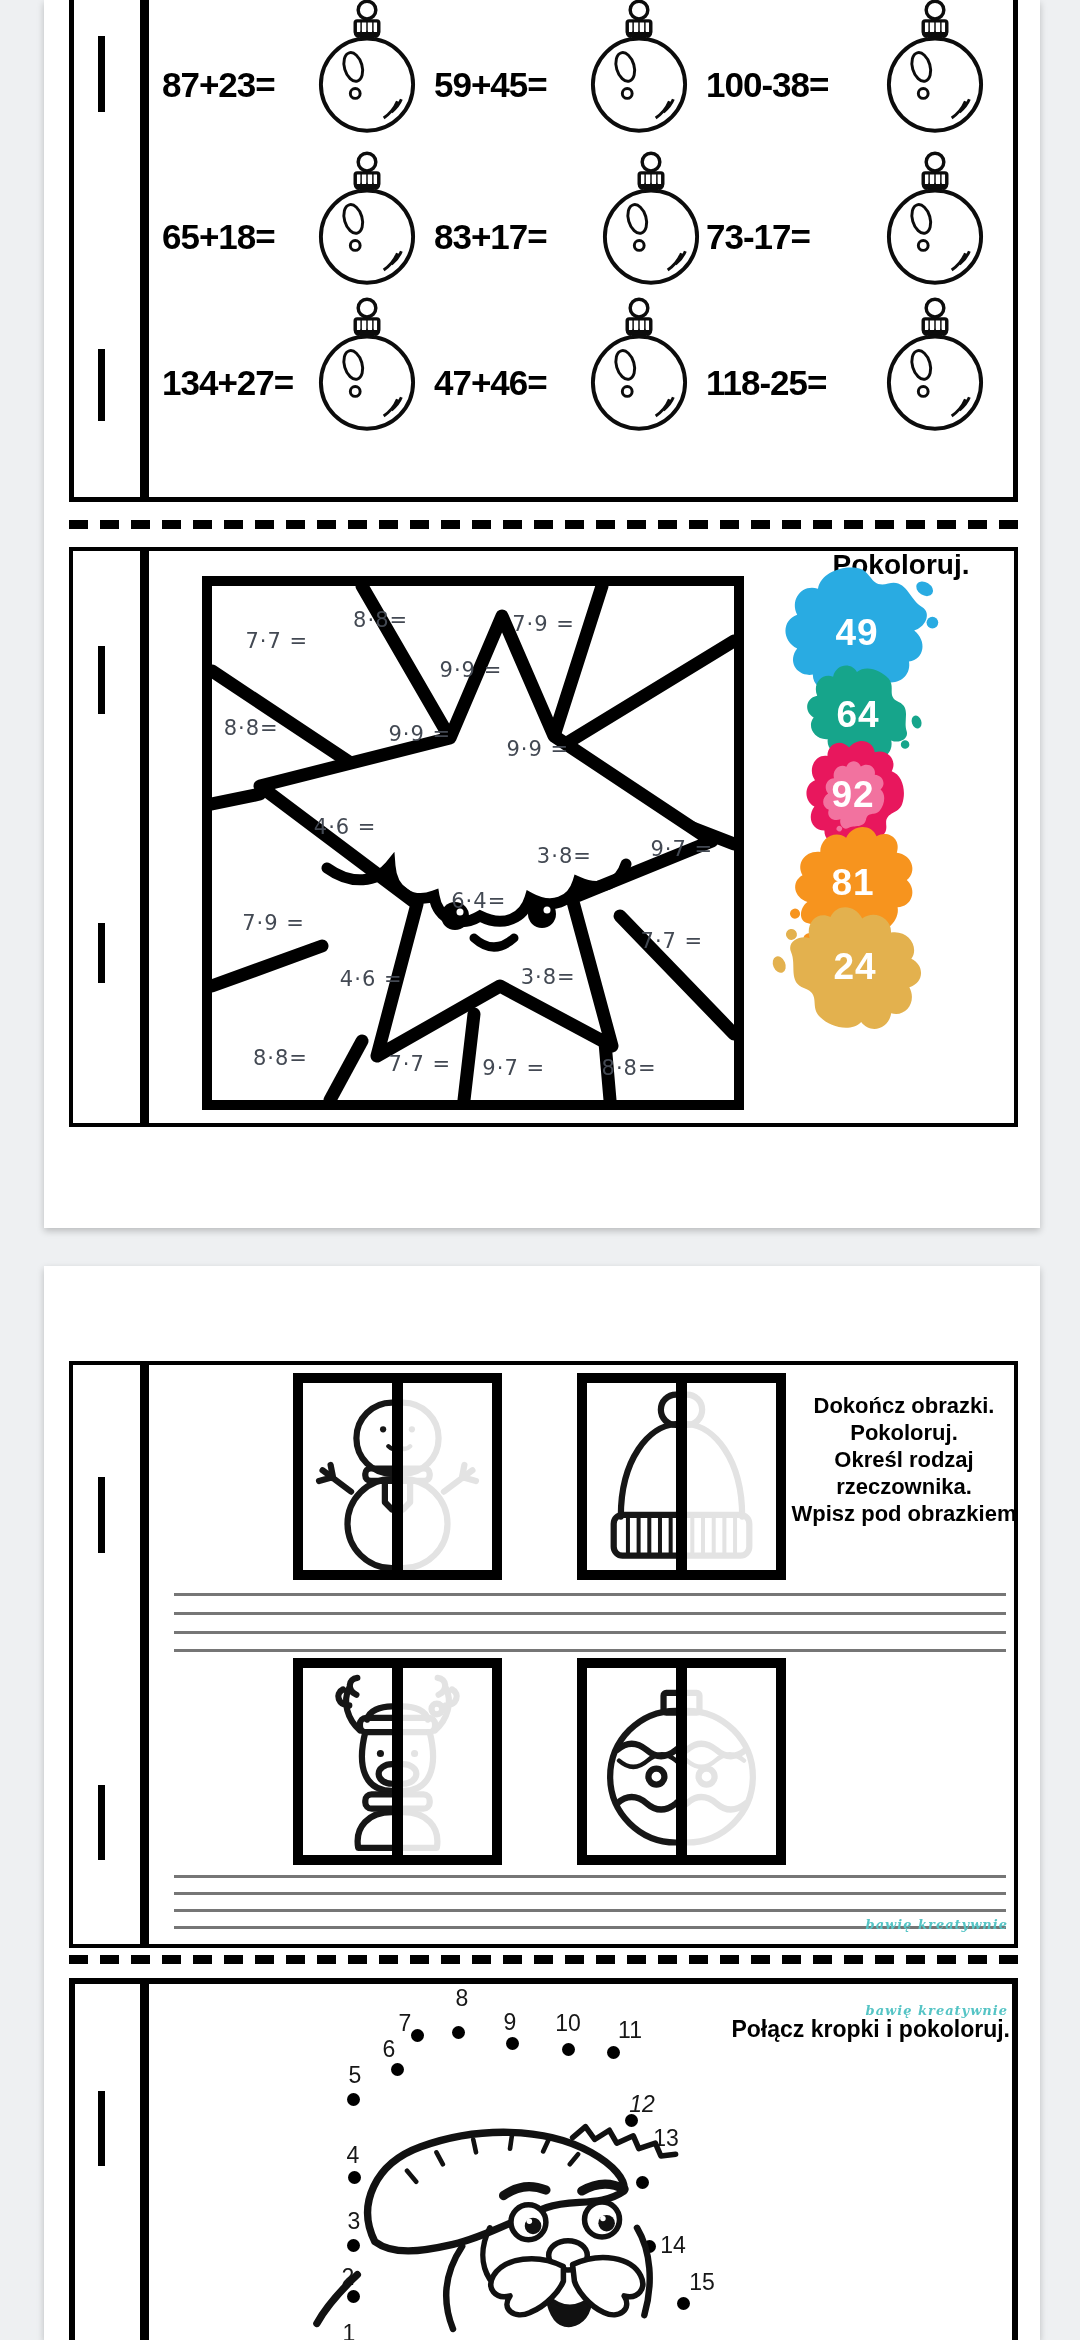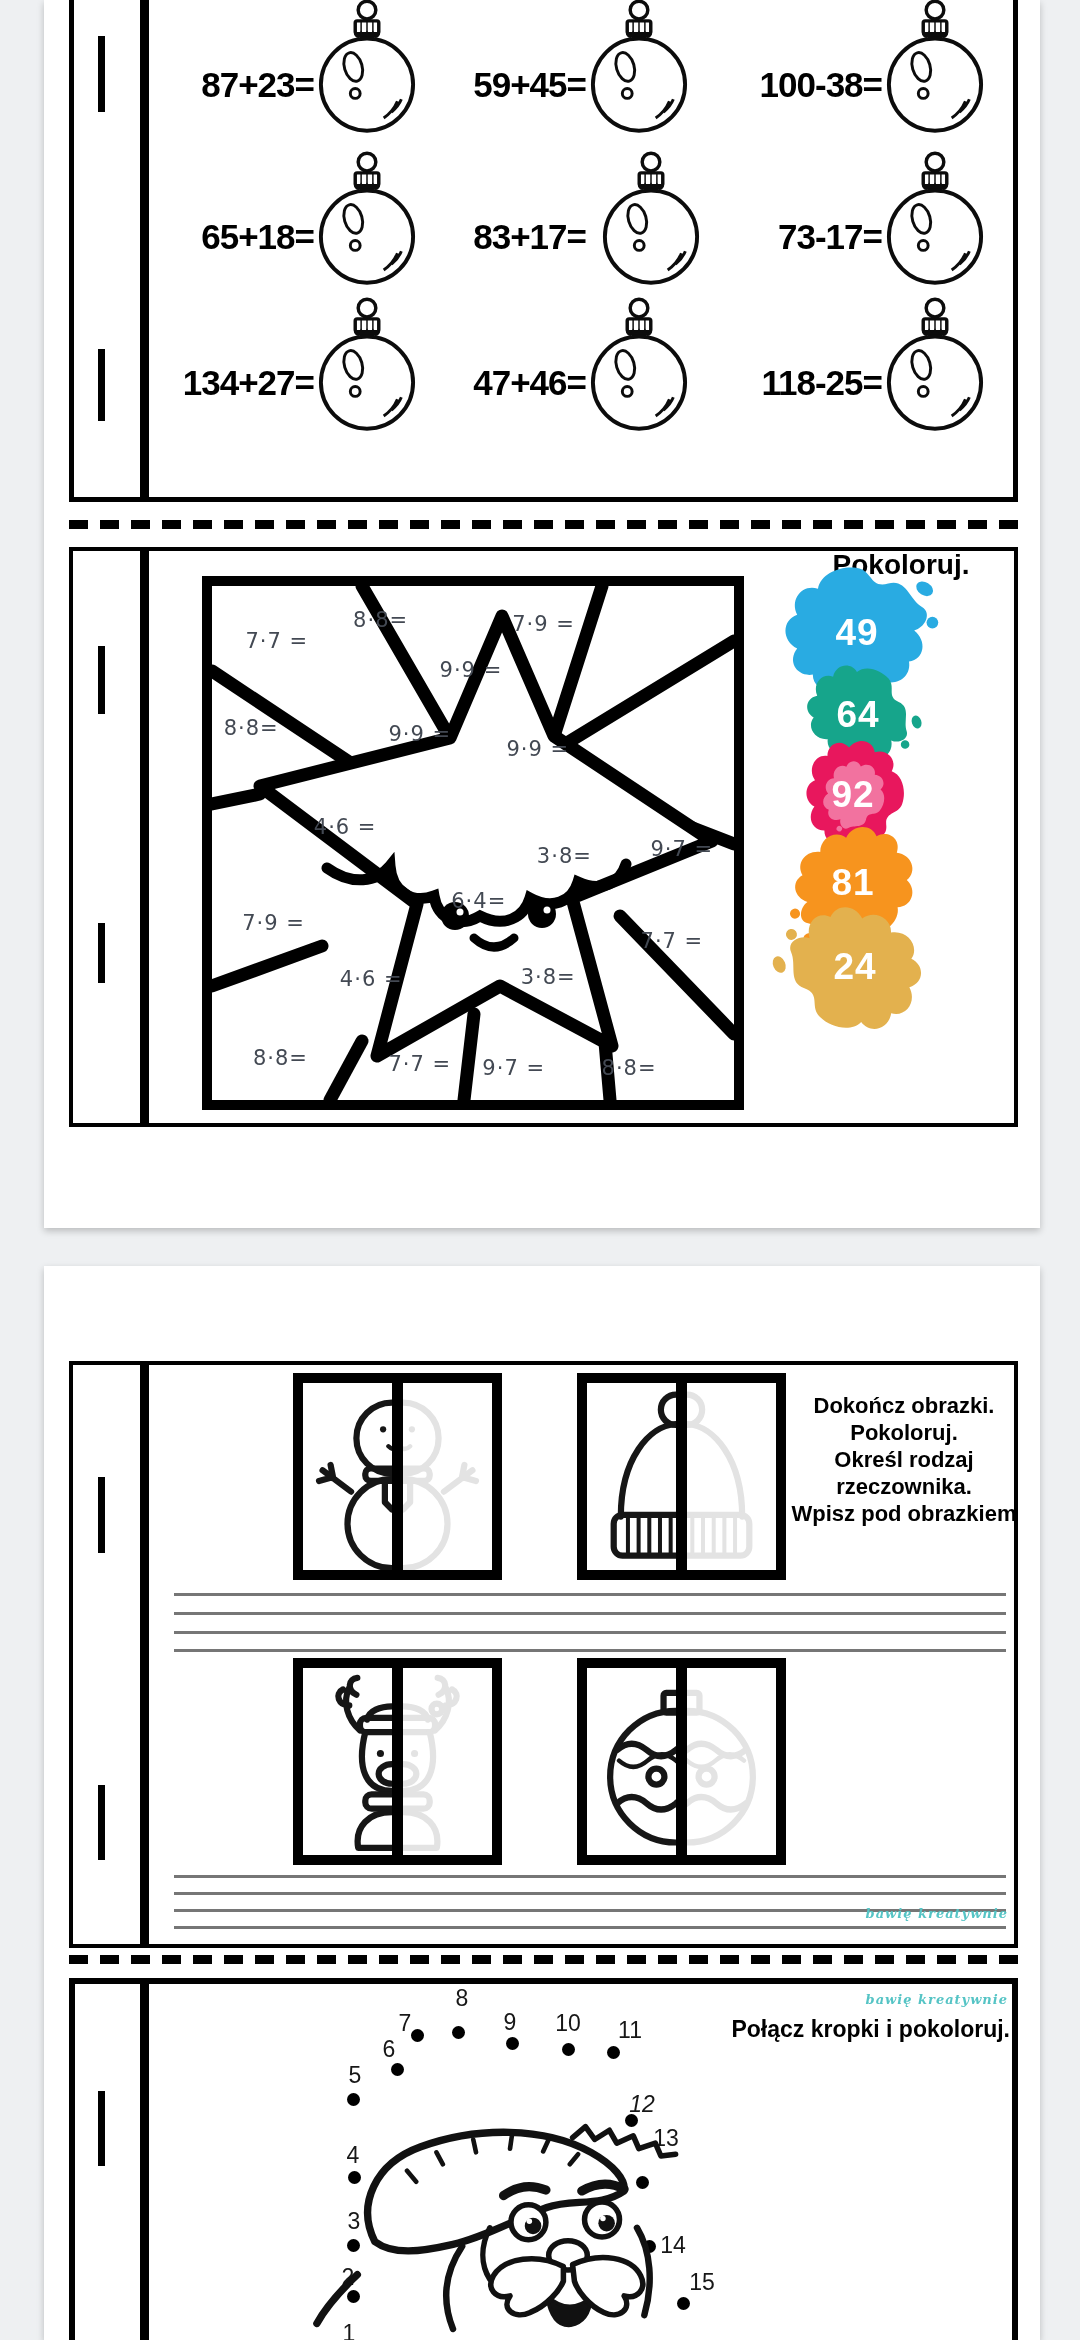--- a/index.html
+++ b/index.html
@@ -14,21 +14,21 @@
 
   .ws{position:absolute;left:25px;width:949px;border:5px solid #000;box-sizing:border-box;background:#fff;}
   .ws-divider{position:absolute;top:0;bottom:0;width:9px;background:#000;}
   .tick{position:absolute;width:7px;background:#000;}
   .dashes{position:absolute;left:25px;width:949px;height:9px;
     background:repeating-linear-gradient(90deg,#000 0 19px,transparent 19px 31px);}
 
   
   .eq-item{position:absolute;display:flex;align-items:center;gap:2px;}
   .eq-text{font-weight:700;font-size:35px;letter-spacing:-1px;white-space:nowrap;
-           text-align:right;margin-top:40px;}
+           text-align:left;margin-top:40px;}
   .bauble-svg{width:102px;height:138px;flex:0 0 auto;}
 
   
   .star-frame{position:absolute;left:158px;top:576px;width:542px;height:534px;
               border:10px solid #000;box-sizing:border-box;background:#fff;}
   .star-frame svg{position:absolute;left:0;top:0;width:100%;height:100%;}
   .mul{position:absolute;transform:translate(-50%,-50%);font-family:"DejaVu Sans",sans-serif;
        font-size:21px;color:#434953;letter-spacing:1px;white-space:nowrap;}
   .color-title{position:absolute;left:742px;top:549px;width:230px;text-align:center;
                font-weight:700;font-size:28px;}
@@ -42,21 +42,21 @@
         background:#fff;display:flex;}
   .pbox .half{flex:1;position:relative;}
   .pbox .half svg{position:absolute;left:0;top:0;width:100%;height:100%;}
   .pbox .midbar{width:11px;background:#000;}
   .half-dark{color:#161616;}
   .half-light{color:#e3e3e3;}
   .instructions{position:absolute;left:743px;top:126px;width:234px;text-align:center;
                 font-weight:700;font-size:22px;line-height:27px;}
   .write-line{position:absolute;left:130px;width:832px;height:3px;background:#767676;}
   .watermark{position:absolute;font-family:"DejaVu Serif",serif;font-style:italic;font-weight:700;
-             color:#55c4c5;font-size:13px;letter-spacing:1px;text-align:right;white-space:nowrap;}
+             color:#55c4c5;font-size:13px;letter-spacing:1px;text-align:right;white-space:nowrap;margin-top:11px;}
 
   
   .dots-title{position:absolute;left:660px;top:750px;width:306px;text-align:right;
               font-weight:700;font-size:23px;white-space:nowrap;}
   .dot{position:absolute;width:13px;height:13px;border-radius:50%;background:#000;}
   .dot-label{position:absolute;transform:translate(-50%,-50%);font-size:23px;color:#171717;}
   .santa{position:absolute;left:235px;top:833px;width:440px;height:241px;}
   .hidden-defs{position:absolute;width:0;height:0;overflow:hidden;}
 </style>
 </head>

